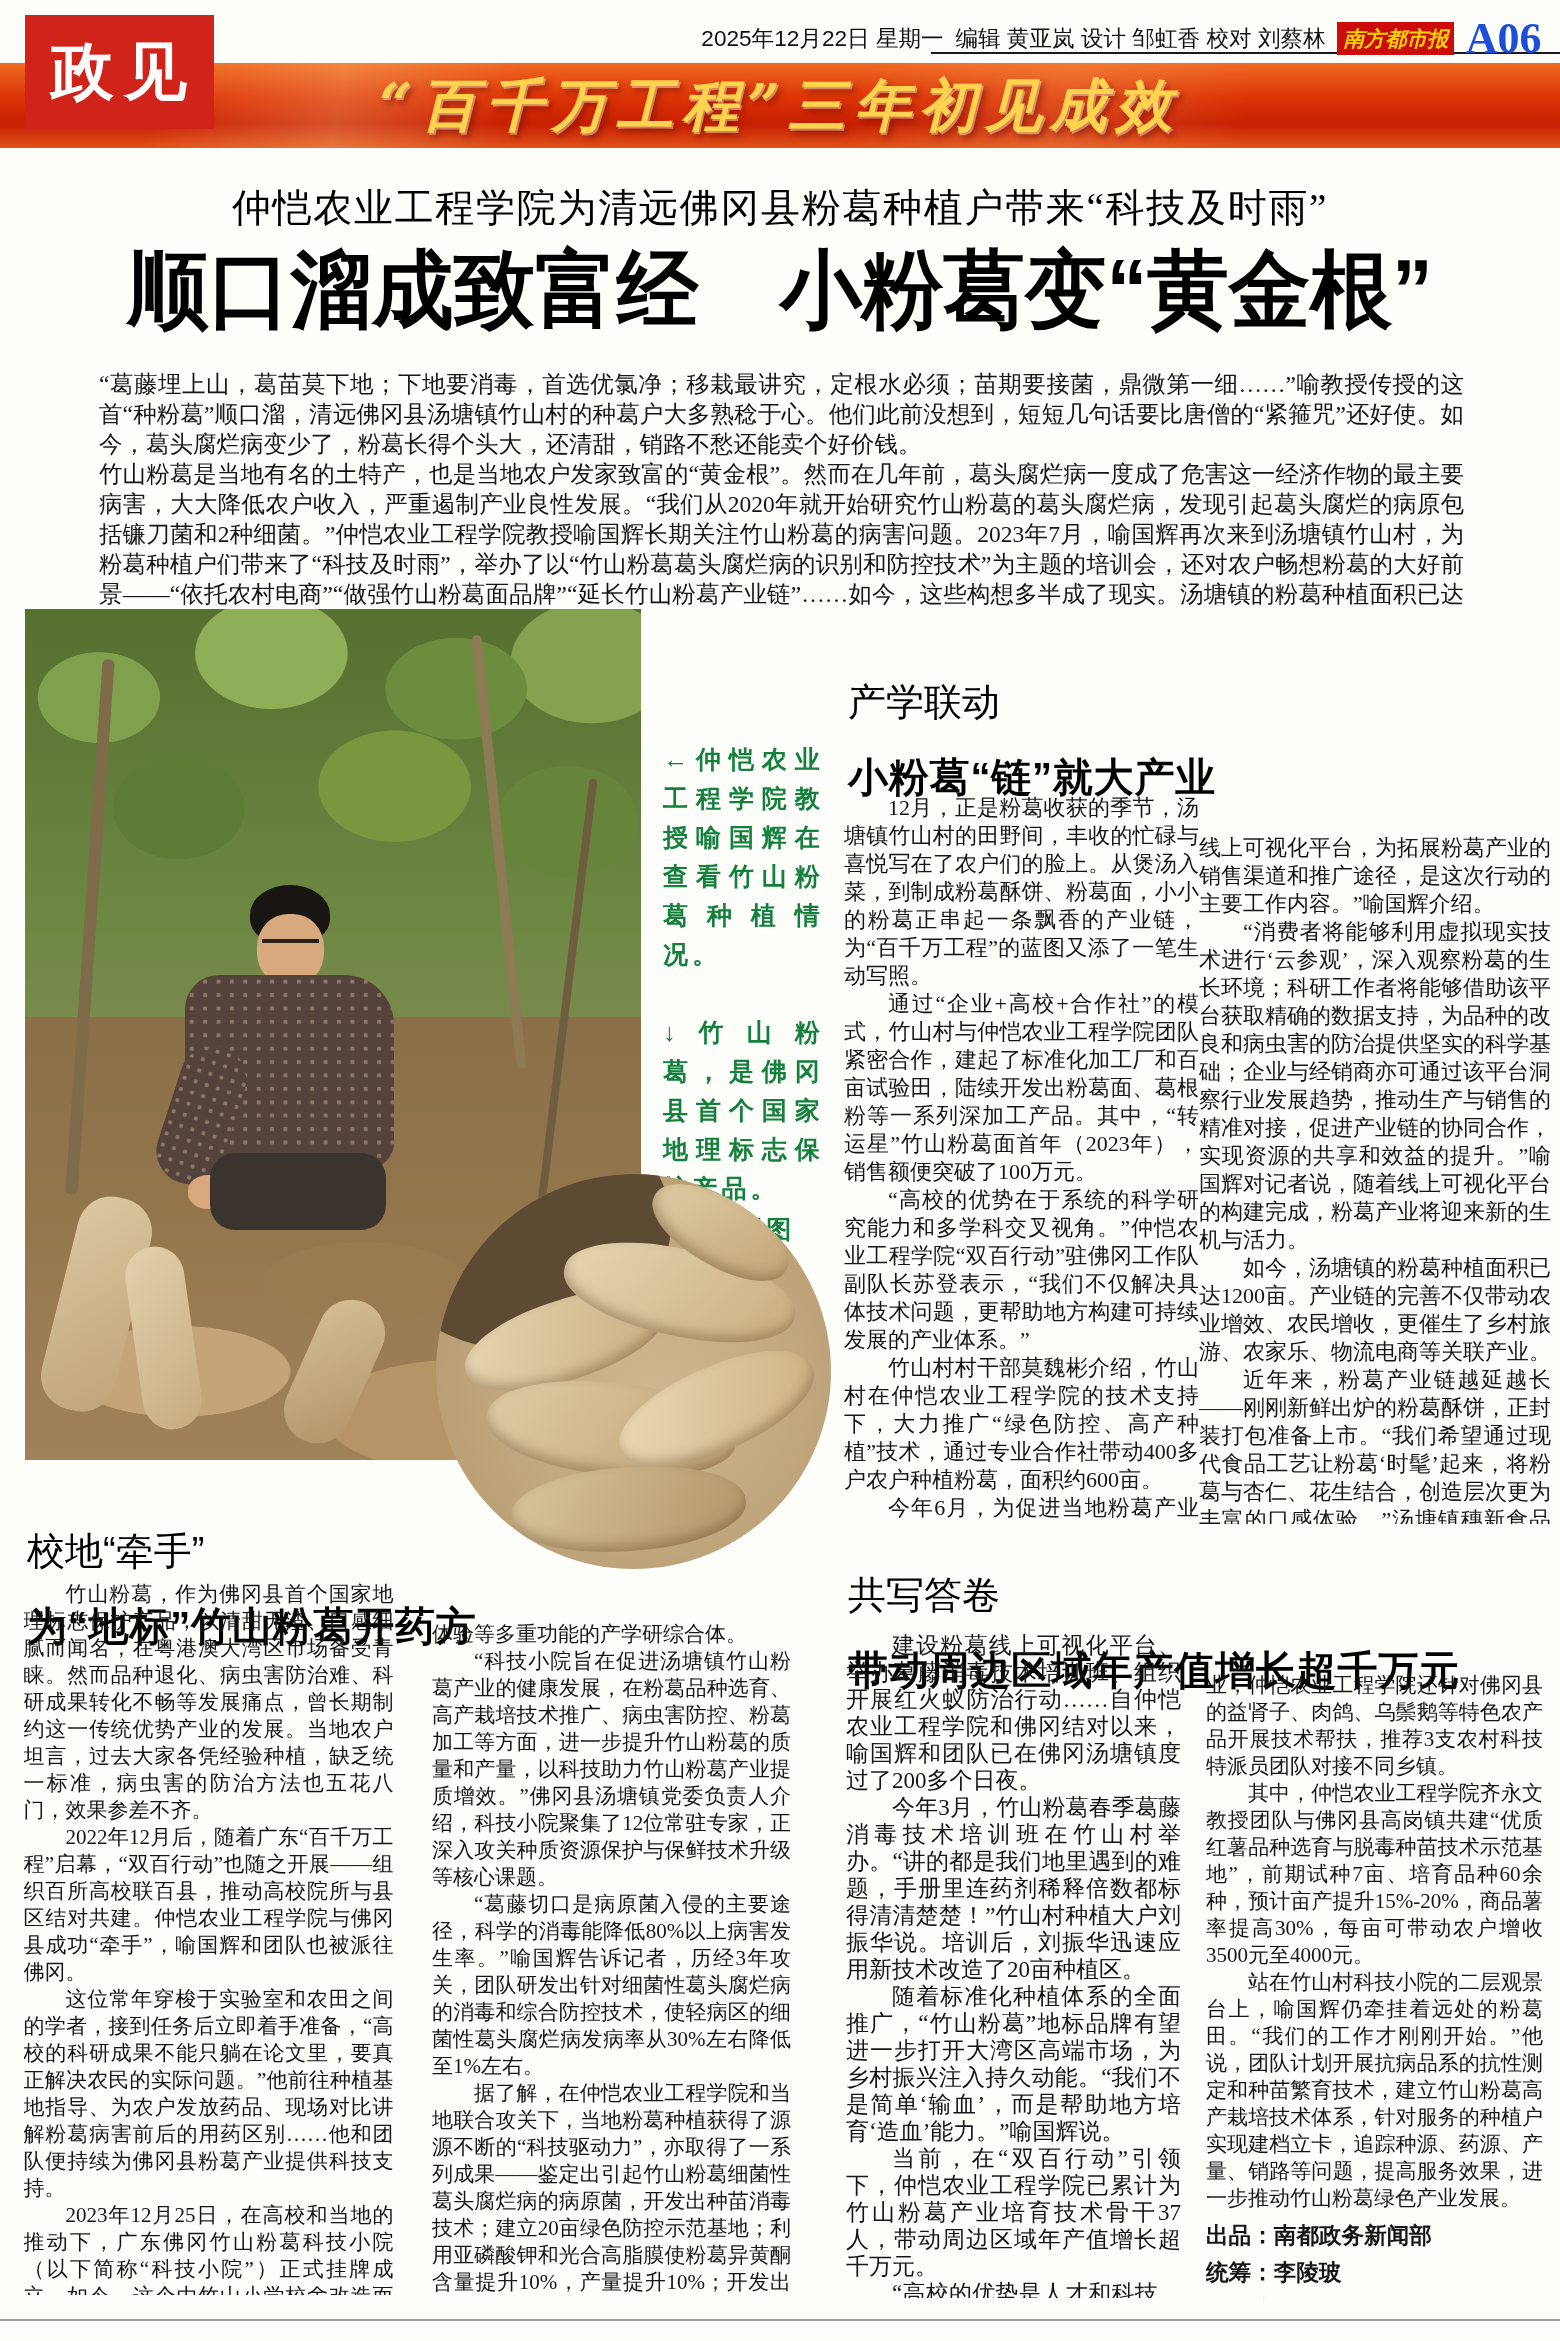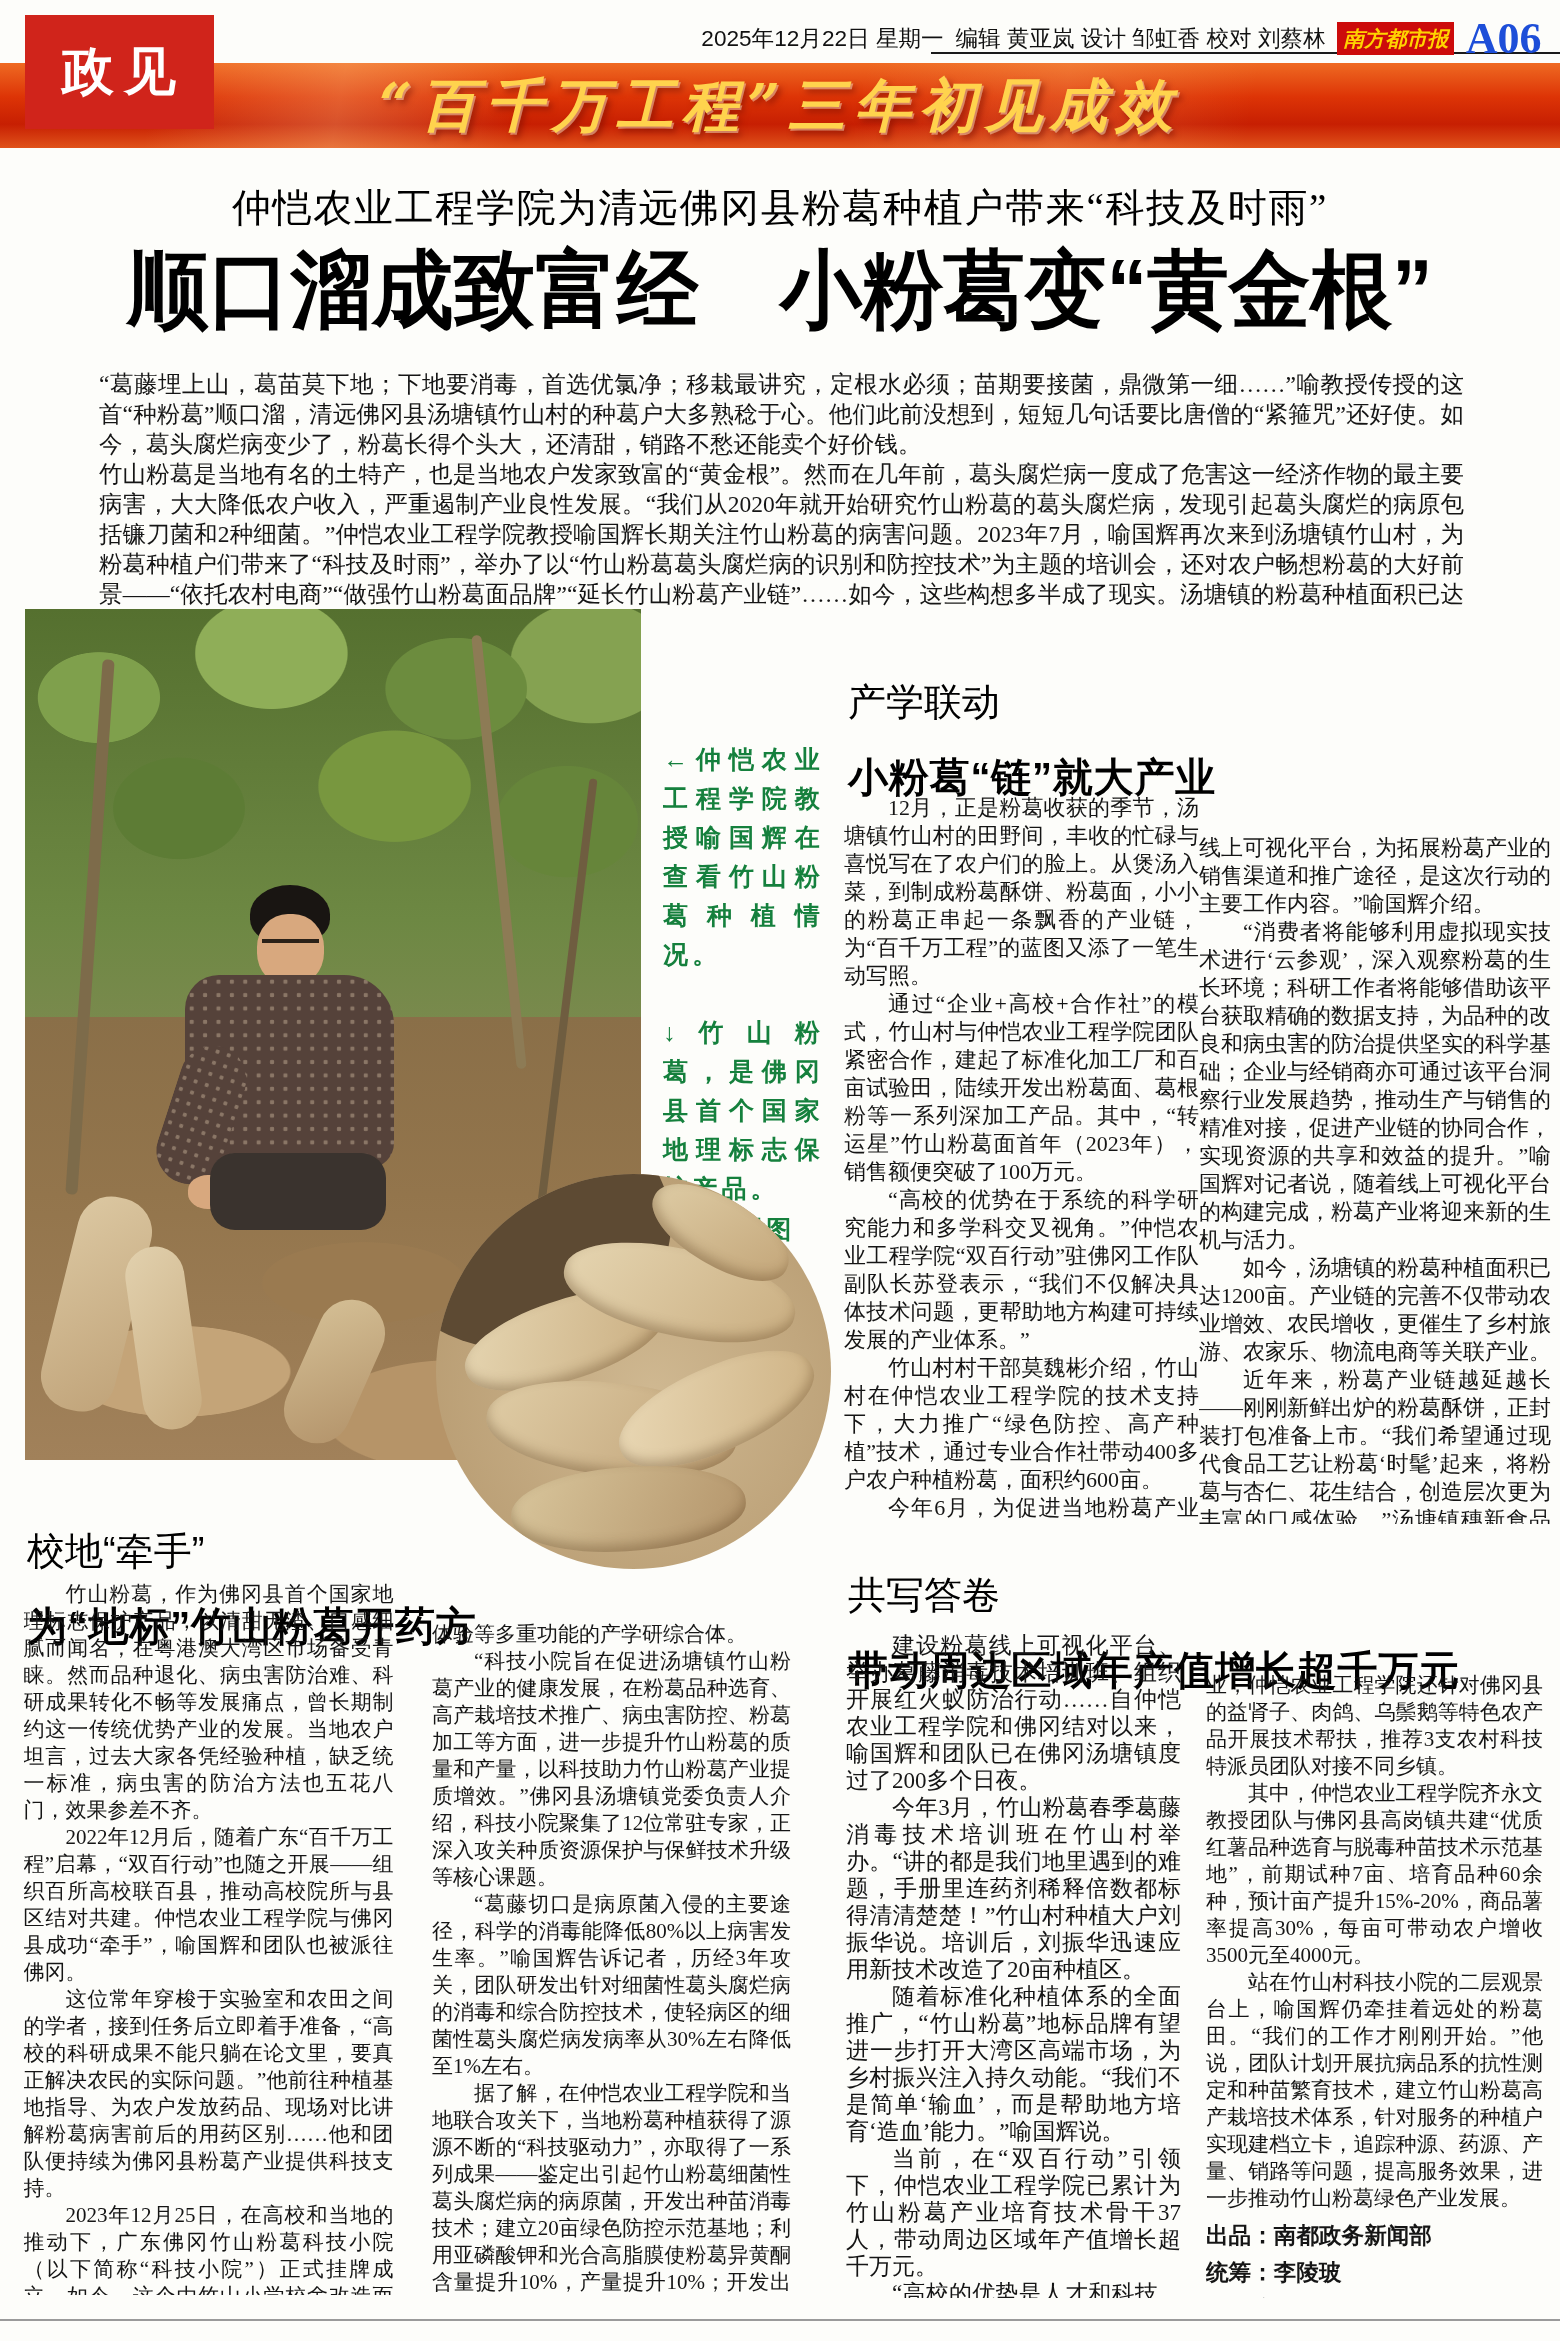--- a/index.html
+++ b/index.html
@@ -3,21 +3,21 @@
 <meta charset="utf-8">
 <style>
   html,body{margin:0;padding:0;background:#e8e8e4;}
   .page{position:relative;width:1560px;height:2342px;margin:0 auto;background:#fdfdfa;
         font-family:"Liberation Serif", serif;color:#151515;overflow:hidden;}
 
   
   .section-box{position:absolute;left:25px;top:15px;width:189px;height:114px;background:#d0241b;
                display:flex;align-items:center;justify-content:center;z-index:5;}
   .section-box span{color:#fff;font-family:"Liberation Sans",sans-serif;font-weight:900;
-                    font-size:52px;letter-spacing:10px;margin-left:8.4px;}
+                    font-size:63px;letter-spacing:10px;margin-left:8.4px;}
   .dateline{position:absolute;right:18.4px;top:13.4px;display:flex;align-items:center;gap:11.7px;z-index:6;}
   .dateline .dtext{font-family:"Liberation Sans",sans-serif;font-size:22.6px;color:#111;}
   .brand-box{background:#cc0b0b;color:#ffd400;font-family:"Liberation Sans",sans-serif;
              font-weight:700;font-size:21px;padding:2.5px 5.9px;font-style:italic;}
   .page-no{font-family:Liberation Serif, serif;font-weight:900;font-size:44px;color:#1d4ed8;}
   .head-rule{position:absolute;left:931px;top:52px;width:629px;border-top:2.5px solid #1a1a1a;z-index:4;}
 
   .banner{position:absolute;left:0;top:63px;width:1560px;height:85px;
           background:linear-gradient(180deg,#f07węglu 0%,#e84d12 0%, #d92c05 45%, #c51f02 75%, #e0521a 100%);
           background:linear-gradient(180deg,#ef6a22 0%, #dd3406 40%, #c71f02 72%, #e0521a 100%);

